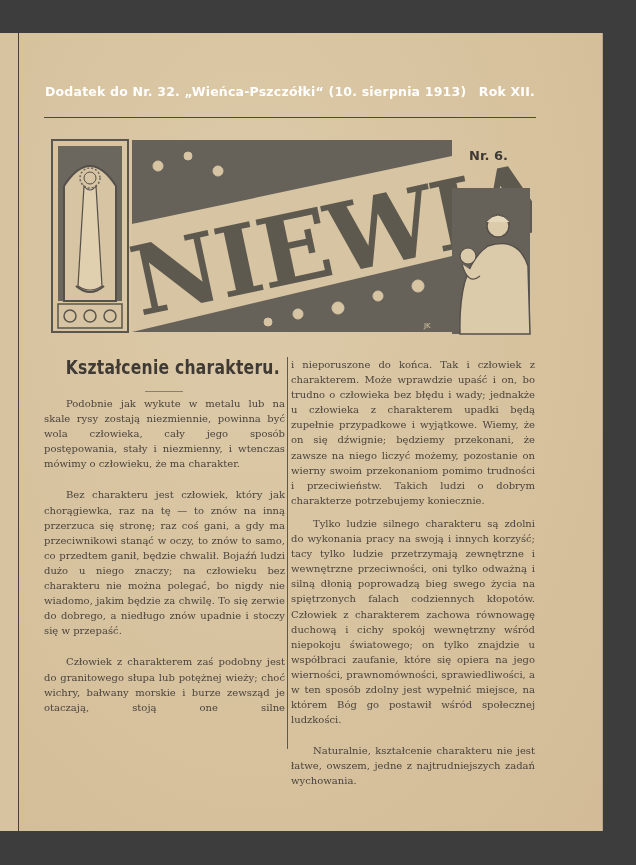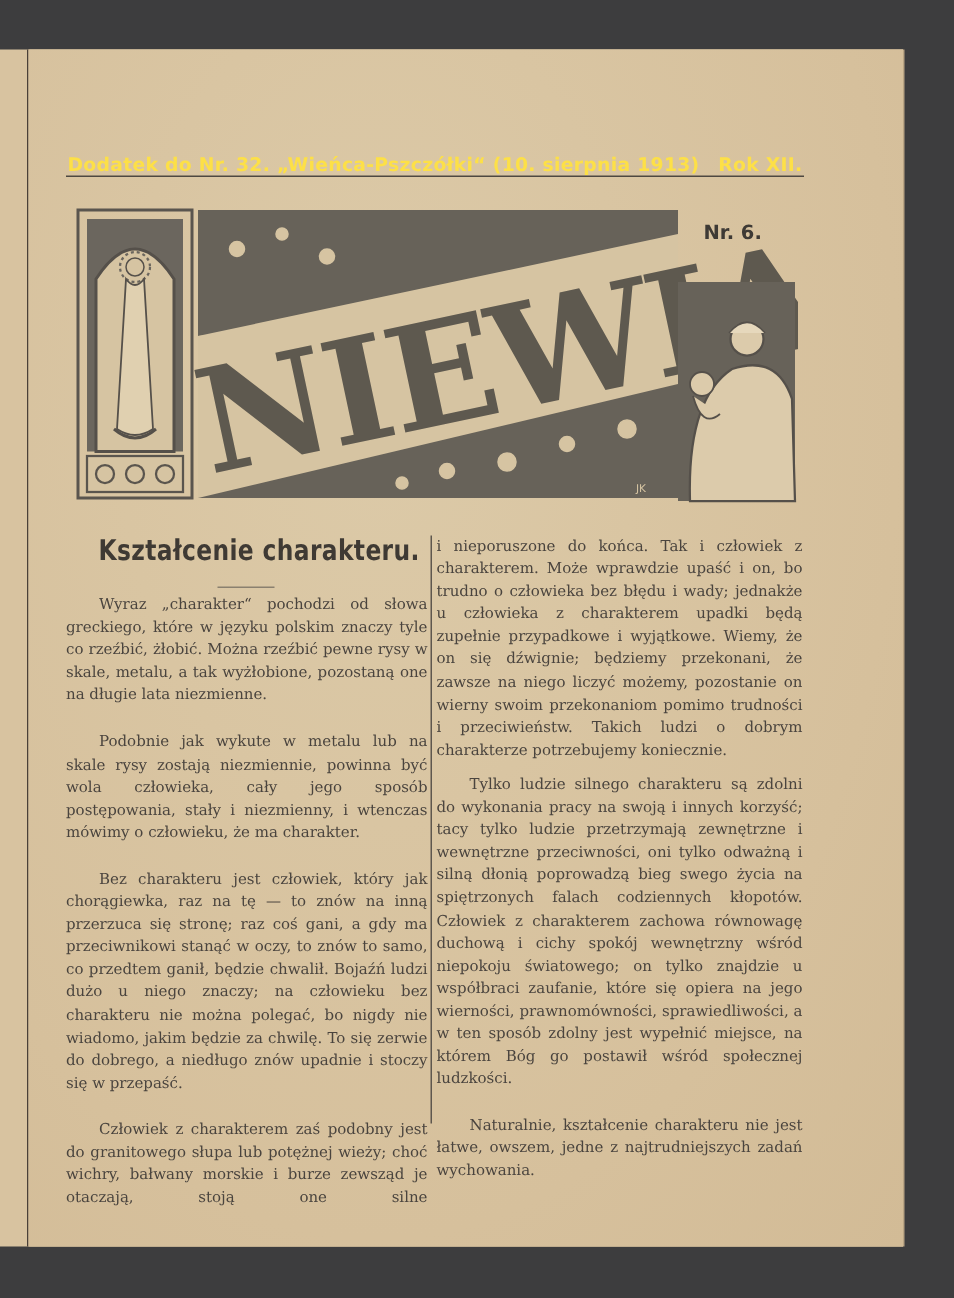--- a/index.html
+++ b/index.html
@@ -12,23 +12,23 @@
       background: #d8c3a0;
       border-right: 2px solid #4a4038;
     }
     .page {
       position: absolute; left: 19px; top: 33px; width: 583px; height: 798px;
       background: #d9c5a2;
       background-image: radial-gradient(ellipse at 40% 30%, #dccaa8 0%, #d6c09c 70%, #d2bb96 100%);
       box-shadow: 1px 0 0 #b9a483;
     }
     .header-line {
-      position: absolute; left: 45px; top: 102px; width: 490px;
+      position: absolute; left: 45px; top: 84px; width: 490px;
       font-family: "DejaVu Sans", sans-serif; font-weight: bold; font-size: 12.5px;
-      color: #fde047; display: flex; justify-content: space-between; white-space: nowrap;
+      color: #ffffff; display: flex; justify-content: space-between; white-space: nowrap;
       letter-spacing: 0.2px;
     }
     .header-rule {
       position: absolute; left: 44px; top: 117px; width: 492px; height: 0;
       border-top: 1.5px solid #4e4840;
     }
     
     .masthead {
       position: absolute; left: 48px; top: 136px; width: 484px; height: 200px;
     }
@@ -116,21 +116,20 @@
     <path d="M414 128 Q420 150 432 140" fill="#dccbab" stroke="#55504a" stroke-width="1.2"></path>
     <text x="376" y="192" font-family="DejaVu Sans, sans-serif" font-size="7" fill="#d6c4a2">JK</text>
   </svg>
 </div>
 <div class="issue-no">Nr. 6.</div>
 
 <div class="article-title">Kształcenie charakteru.</div>
 <div class="title-rule"></div>
 
 <div class="col col-left">
-  <p>Wyraz „charakter“ pochodzi od słowa greckiego, które w języku polskim znaczy tyle co rzeźbić, żłobić. Można rzeźbić pewne rysy w skale, metalu, a tak wyżłobione, pozostaną one na długie lata niezmienne.</p>
   <p>Podobnie jak wykute w metalu lub na skale rysy zostają niezmiennie, powinna być wola człowieka, cały jego sposób postępowania, stały i niezmienny, i wtenczas mówimy o człowieku, że ma charakter.</p>
   <p>Bez charakteru jest człowiek, który jak chorągiewka, raz na tę — to znów na inną przerzuca się stronę; raz coś gani, a gdy ma przeciwnikowi stanąć w oczy, to znów to samo, co przedtem ganił, będzie chwalił. Bojaźń ludzi dużo u niego znaczy; na człowieku bez charakteru nie można polegać, bo nigdy nie wiadomo, jakim będzie za chwilę. To się zerwie do dobrego, a niedługo znów upadnie i stoczy się w przepaść.</p>
   <p class="last-line">Człowiek z charakterem zaś podobny jest do granitowego słupa lub potężnej wieży; choć wichry, bałwany morskie i burze zewsząd je otaczają, stoją one silne</p>
 </div>
 
 <div class="col-divider"></div>
 
 <div class="col col-right">
   <p style="text-indent:0">i nieporuszone do końca. Tak i człowiek z charakterem. Może wprawdzie upaść i on, bo trudno o człowieka bez błędu i wady; jednakże u człowieka z charakterem upadki będą zupełnie przypadkowe i wyjątkowe. Wiemy, że on się dźwignie; będziemy przekonani, że zawsze na niego liczyć możemy, pozostanie on wierny swoim przekonaniom pomimo trudności i przeciwieństw. Takich ludzi o dobrym charakterze potrzebujemy koniecznie.</p>
   <p style="margin-top:8px">Tylko ludzie silnego charakteru są zdolni do wykonania pracy na swoją i innych korzyść; tacy tylko ludzie przetrzymają zewnętrzne i wewnętrzne przeciwności, oni tylko odważną i silną dłonią poprowadzą bieg swego życia na spiętrzonych falach codziennych kłopotów. Człowiek z charakterem zachowa równowagę duchową i cichy spokój wewnętrzny wśród niepokoju światowego; on tylko znajdzie u współbraci zaufanie, które się opiera na jego wierności, prawnomówności, sprawiedliwości, a w ten sposób zdolny jest wypełnić miejsce, na którem Bóg go postawił wśród społecznej ludzkości.</p>

